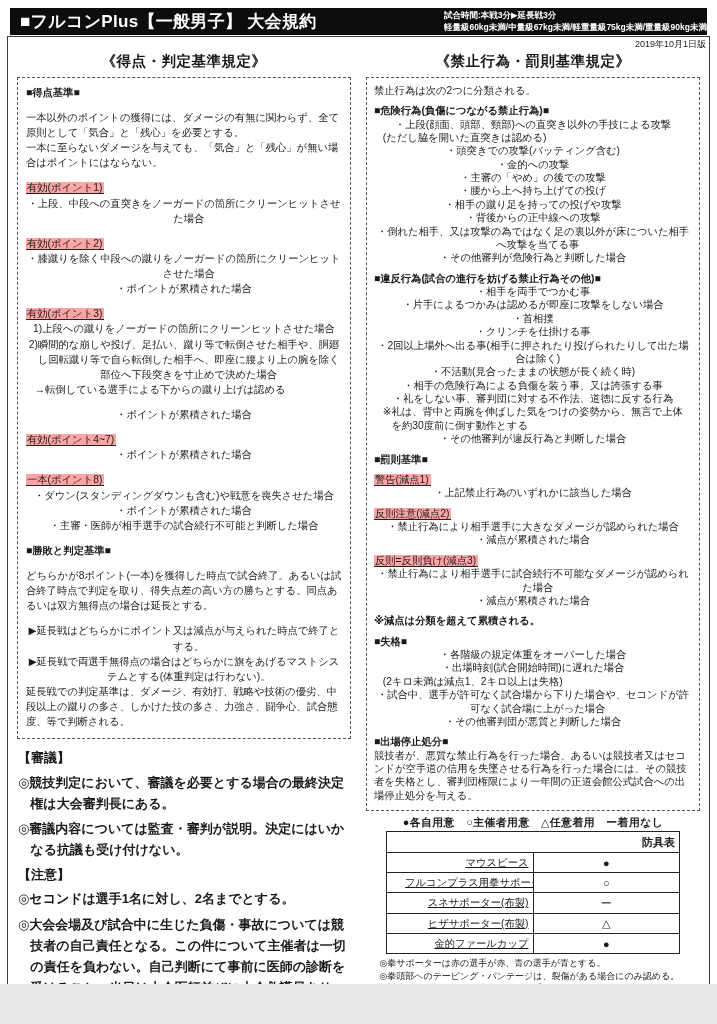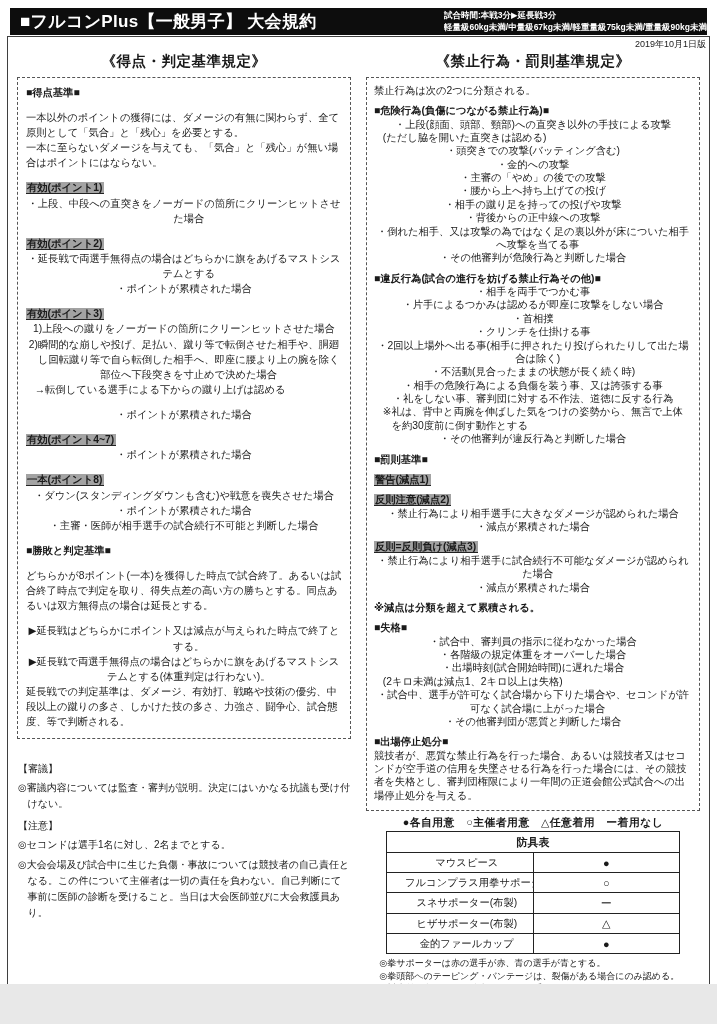--- a/index.html
+++ b/index.html
@@ -33,37 +33,37 @@
   .rule-box.right { line-height:1.3; padding:6px 7px 8px; }
   .blk { min-height:1px; }
   .blk-p  { }
   .blk-b  { padding-left:0.92em; text-indent:-0.92em;text-align:center; }
   .blk-pi { padding-left:1.7em;  text-indent:-0.85em; }
   .blk-pb { font-weight:bold; }
   .blk-h  { font-weight:bold; }
   .rule-box .blk-gap { height:10px; }
   .rule-box.right .blk-gap { height:7px; }
   .hl-span {
-    font-weight:bold; background:#a3a3a3;
+    font-weight:normal; background:#fca5a5;
     border-bottom:1.6px solid #222; padding:0 2px 0 1px;
   }
   
-  .bottom-notes { font-size:10px; font-weight:normal; margin-top:22px; padding:0 1px; }
+  .bottom-notes { font-size:13px; font-weight:bold; margin-top:9px; padding:0 1px; }
   .bn-t { margin-top:5px; line-height:1.5; }
   .bn-i { padding-left:0.95em; text-indent:-0.95em; margin-top:4px; line-height:1.62; }
   
   .gear-area { margin-top:5px; }
   .gear-legend { font-weight:bold; font-size:10.8px; text-align:center; margin:0 0 0 0; letter-spacing:0.5px; }
   .gear-table {
     border-collapse:collapse; width:88%; margin:1px auto 0 auto;
     font-size:10.3px; table-layout:fixed;
   }
   .gear-table th, .gear-table td { border:1.3px solid #222; padding:2.5px 4px; }
-  .gear-table th { font-weight:bold; text-align:center; font-size:11px;margin-top:39px; }
-  .gear-table td.lbl { width:74%; text-align:center; padding-left:18px; white-space:nowrap; overflow:hidden; }
+  .gear-table th { font-weight:bold; text-align:right; font-size:11px;margin-top:39px; }
+  .gear-table td.lbl { width:74%; text-align:right; padding-left:18px; white-space:nowrap; overflow:hidden;text-decoration:underline; }
   .gear-table td.val { width:26%; text-align:center; font-size:11px; }
   .gear-notes { font-size:9px; line-height:1.4; margin:3px auto 0 auto; width:92%; }
   .gn-i { padding-left:0.95em; text-indent:-0.95em; }
 </style>
 </head>
 <body>
 
 <div class="page">
 
   <div class="header-bar">
@@ -84,21 +84,21 @@
         <div class="rule-box" id="left-box">
             <div class="blk blk-h">■得点基準■</div>
             <div class="blk blk-gap"></div>
             <div class="blk blk-p">一本以外のポイントの獲得には、ダメージの有無に関わらず、全て原則として「気合」と「残心」を必要とする。</div>
             <div class="blk blk-p">一本に至らないダメージを与えても、「気合」と「残心」が無い場合はポイントにはならない。</div>
             <div class="blk blk-gap"></div>
             <div class="blk blk-hl"><span class="hl-span">有効(ポイント1)</span></div>
             <div class="blk blk-b">・上段、中段への直突きをノーガードの箇所にクリーンヒットさせた場合</div>
             <div class="blk blk-gap"></div>
             <div class="blk blk-hl"><span class="hl-span">有効(ポイント2)</span></div>
-            <div class="blk blk-b">・延長戦で両選手無得点の場合はどちらかに旗をあげるマストシステムとする</div>
+            <div class="blk blk-b">・膝蹴りを除く中段への蹴りをノーガードの箇所にクリーンヒットさせた場合</div>
             <div class="blk blk-b">・ポイントが累積された場合</div>
             <div class="blk blk-gap"></div>
             <div class="blk blk-hl"><span class="hl-span">有効(ポイント3)</span></div>
             <div class="blk blk-b">1)上段への蹴りをノーガードの箇所にクリーンヒットさせた場合</div>
             <div class="blk blk-b">2)瞬間的な崩しや投げ、足払い、蹴り等で転倒させた相手や、胴廻し回転蹴り等で自ら転倒した相手へ、即座に腰より上の腕を除く部位へ下段突きを寸止めで決めた場合</div>
             <div class="blk blk-pi">→転倒している選手による下からの蹴り上げは認める</div>
             <div class="blk blk-gap"></div>
             <div class="blk blk-b">・ポイントが累積された場合</div>
             <div class="blk blk-gap"></div>
             <div class="blk blk-hl"><span class="hl-span">有効(ポイント4~7)</span></div>
@@ -112,20 +112,21 @@
             <div class="blk blk-h">■勝敗と判定基準■</div>
             <div class="blk blk-gap"></div>
             <div class="blk blk-p">どちらかが8ポイント(一本)を獲得した時点で試合終了。あるいは試合終了時点で判定を取り、得失点差の高い方の勝ちとする。同点あるいは双方無得点の場合は延長とする。</div>
             <div class="blk blk-gap"></div>
             <div class="blk blk-b">▶延長戦はどちらかにポイント又は減点が与えられた時点で終了とする。</div>
             <div class="blk blk-b">▶延長戦で両選手無得点の場合はどちらかに旗をあげるマストシステムとする(体重判定は行わない)。</div>
             <div class="blk blk-p">延長戦での判定基準は、ダメージ、有効打、戦略や技術の優劣、中段以上の蹴りの多さ、しかけた技の多さ、力強さ、闘争心、試合態度、等で判断される。</div>
           </div>
         <div class="bottom-notes" id="left-bottom">
             <div class="bn-t">【審議】</div>
+            <div class="bn-i">◎競技判定において、審議を必要とする場合の最終決定権は大会審判長にある。</div>
             <div class="bn-i">◎審議内容については監査・審判が説明。決定にはいかなる抗議も受け付けない。</div>
             <div class="bn-t">【注意】</div>
             <div class="bn-i">◎セコンドは選手1名に対し、2名までとする。</div>
             <div class="bn-i">◎大会会場及び試合中に生じた負傷・事故については競技者の自己責任となる。この件について主催者は一切の責任を負わない。自己判断にて事前に医師の診断を受けること。当日は大会医師並びに大会救護員あり。</div>
           </div>
       </div>
 
       <div class="col">
         <div class="col-heading">《禁止行為・罰則基準規定》</div>
         <div class="rule-box right" id="right-box">
@@ -151,33 +152,33 @@
             <div class="blk blk-b">・2回以上場外へ出る事(相手に押されたり投げられたりして出た場合は除く)</div>
             <div class="blk blk-b">・不活動(見合ったままの状態が長く続く時)</div>
             <div class="blk blk-b">・相手の危険行為による負傷を装う事、又は誇張する事</div>
             <div class="blk blk-b">・礼をしない事、審判団に対する不作法、道徳に反する行為</div>
             <div class="blk blk-pi">※礼は、背中と両腕を伸ばした気をつけの姿勢から、無言で上体を約30度前に倒す動作とする</div>
             <div class="blk blk-b">・その他審判が違反行為と判断した場合</div>
             <div class="blk blk-gap"></div>
             <div class="blk blk-h">■罰則基準■</div>
             <div class="blk blk-gap"></div>
             <div class="blk blk-hl"><span class="hl-span">警告(減点1)</span></div>
+            <div class="blk blk-b">・上記禁止行為のいずれかに該当した場合</div>
             <div class="blk blk-gap"></div>
             <div class="blk blk-hl"><span class="hl-span">反則注意(減点2)</span></div>
             <div class="blk blk-b">・禁止行為により相手選手に大きなダメージが認められた場合</div>
             <div class="blk blk-b">・減点が累積された場合</div>
             <div class="blk blk-gap"></div>
             <div class="blk blk-hl"><span class="hl-span">反則=反則負け(減点3)</span></div>
             <div class="blk blk-b">・禁止行為により相手選手に試合続行不可能なダメージが認められた場合</div>
             <div class="blk blk-b">・減点が累積された場合</div>
             <div class="blk blk-gap"></div>
             <div class="blk blk-pb">※減点は分類を超えて累積される。</div>
             <div class="blk blk-gap"></div>
             <div class="blk blk-h">■失格■</div>
-            <div class="blk blk-b">・試合中、審判員の指示に従わなかった場合</div>
             <div class="blk blk-b">・各階級の規定体重をオーバーした場合</div>
             <div class="blk blk-b">・出場時刻(試合開始時間)に遅れた場合</div>
             <div class="blk blk-pi">(2キロ未満は減点1、2キロ以上は失格)</div>
             <div class="blk blk-b">・試合中、選手が許可なく試合場から下りた場合や、セコンドが許可なく試合場に上がった場合</div>
             <div class="blk blk-b">・その他審判団が悪質と判断した場合</div>
             <div class="blk blk-gap"></div>
             <div class="blk blk-h">■出場停止処分■</div>
             <div class="blk blk-p">競技者が、悪質な禁止行為を行った場合、あるいは競技者又はセコンドが空手道の信用を失墜させる行為を行った場合には、その競技者を失格とし、審判団権限により一年間の正道会館公式試合への出場停止処分を与える。</div>
           </div>
 

